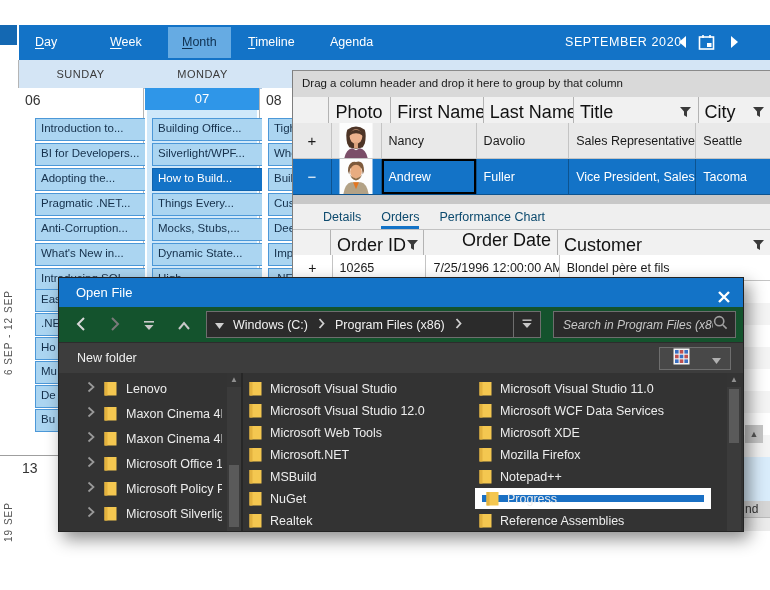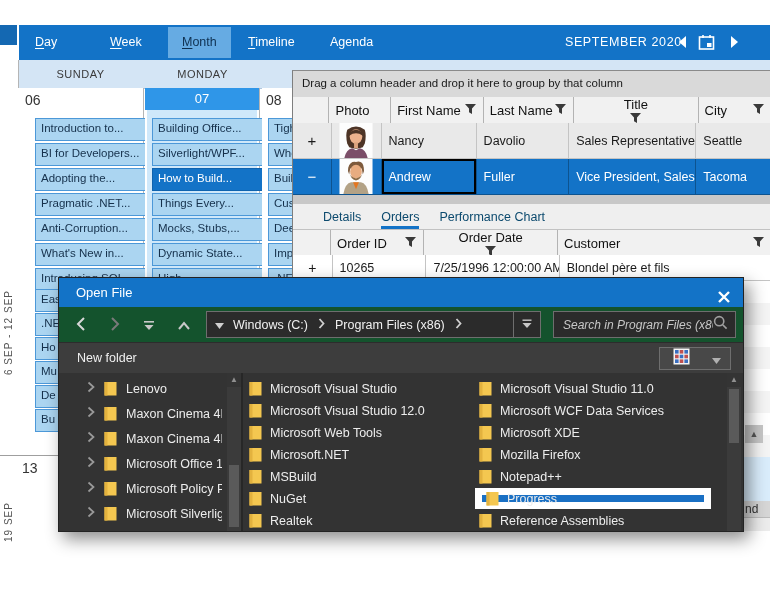--- a/index.html
+++ b/index.html
@@ -26,21 +26,21 @@
   .ev{position:absolute;height:21px;background:#abd5f1;border:1px solid #4c98d8;color:#15304b;font-size:11.5px;line-height:19px;padding:0 5px;white-space:nowrap;overflow:hidden;}
   .ev.sel{background:#1373c7;border-color:#0f63ae;color:#fff;}
   .wk2line{left:0;top:455px;width:292px;height:1px;background:#9f9f9f;}
   .wk2{left:18px;top:456px;width:274px;height:74px;background:#fff;}
 
   
   .gridpanel{left:292px;top:70px;width:478px;height:460px;background:#fff;border-left:1px solid #7e7e7e;border-top:1px solid #8a8a8a;}
   .gp{position:absolute;left:0;width:478px;}
   .group{top:0;height:26px;background:#d9d9d9;border-bottom:1px solid #a8a8a8;font-size:11.5px;color:#1a1a1a;line-height:25px;padding-left:9px;}
   .hrow{display:flex;background:#f1f1f1;border-bottom:1px solid #9e9e9e;}
-  .hcell{display:flex;align-items:center;border-right:1px solid #b3b3b3;font-size:13px;color:#111;padding:0 6px;white-space:nowrap;overflow:hidden;}
+  .hcell{display:flex;align-items:flex-end;border-right:1px solid #b3b3b3;font-size:18px;color:#111;padding:0 6px;white-space:nowrap;overflow:hidden;}
   .hcell .sp{flex:1;}
   .drow{display:flex;}
   .dcell{display:flex;align-items:center;border-right:1px solid #c4c4c4;border-bottom:1px solid #c4c4c4;font-size:12.5px;color:#1a1a1a;padding:0 7px;white-space:nowrap;overflow:hidden;}
   .rowA{background:#e9e9e9;}
   .rowB{background:#1373c7;color:#fff;}
   .rowB .dcell{color:#fff;border-right-color:rgba(0,0,0,.28);border-bottom-color:rgba(0,0,0,.28);}
   .focuscell{box-shadow:inset 0 0 0 2px #000;}
   .hstrip{top:124px;height:9px;background:#c8c8c8;}
   .tabsrow{top:133px;height:25px;background:#efefef;display:flex;align-items:flex-end;gap:20px;padding-left:30px;border-bottom:1px solid #bdbdbd;}
   .dtab{font-size:12.5px;color:#0c4a6e;padding-bottom:5px;}
@@ -164,21 +164,21 @@
               <path d="M1 1 H12 L8 5.5 V11 L5 9.3 V5.5 Z" fill="#3a3a3a"></path>
             </svg></span>
         </div>
       <div class="hcell" style="width:92px;">
           <span>Last Name</span>
           <span class="sp"></span>
           <span><svg width="13" height="12" viewBox="0 0 13 12">
               <path d="M1 1 H12 L8 5.5 V11 L5 9.3 V5.5 Z" fill="#3a3a3a"></path>
             </svg></span>
         </div>
-      <div class="hcell" style="width:133px;flex-direction:column;">
+      <div class="hcell" style="width:133px;">
           <span>Title</span>
           <span class="sp"></span>
           <span><svg width="13" height="12" viewBox="0 0 13 12">
               <path d="M1 1 H12 L8 5.5 V11 L5 9.3 V5.5 Z" fill="#3a3a3a"></path>
             </svg></span>
         </div>
       <div class="hcell" style="width:72px;border-right:none;">
           <span>City</span>
           <span class="sp"></span>
           <span><svg width="13" height="12" viewBox="0 0 13 12">

